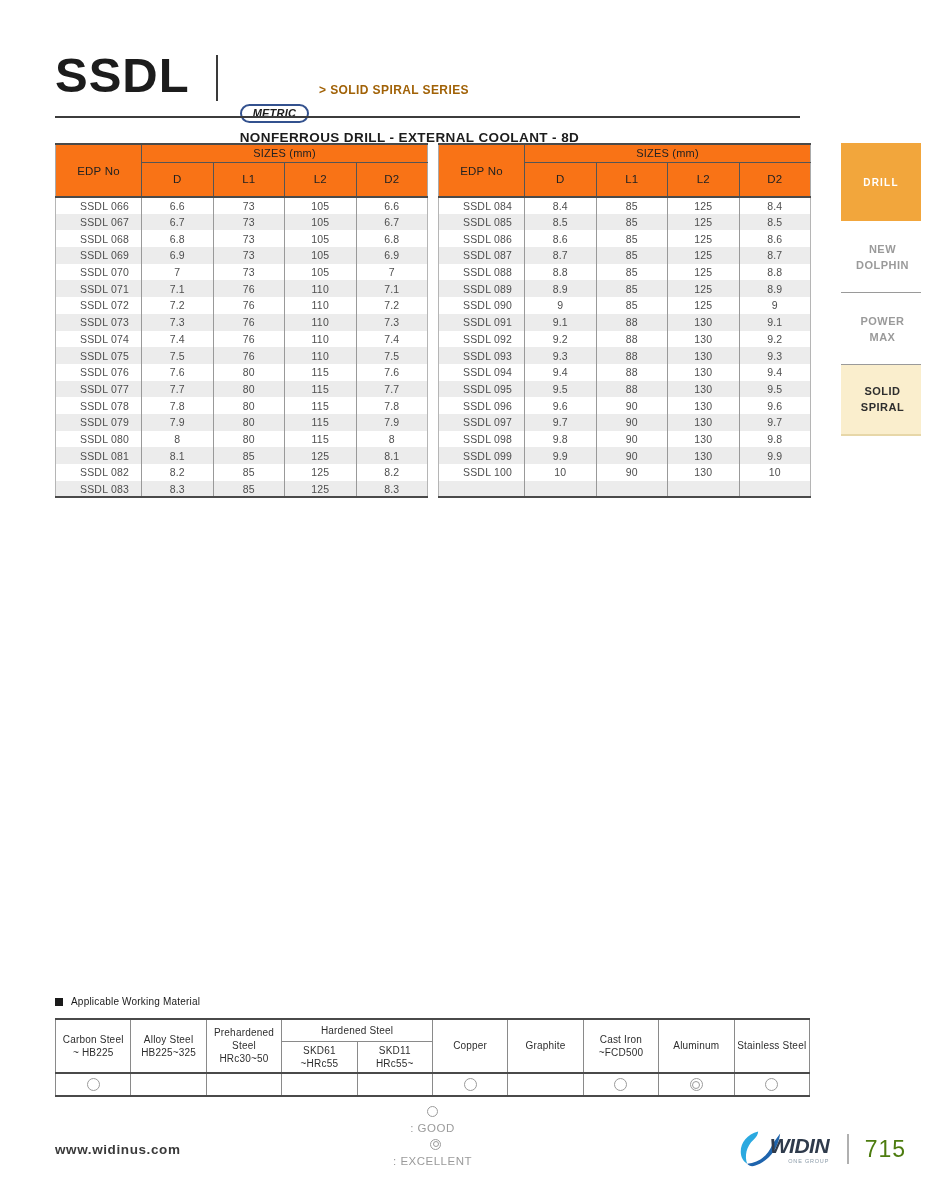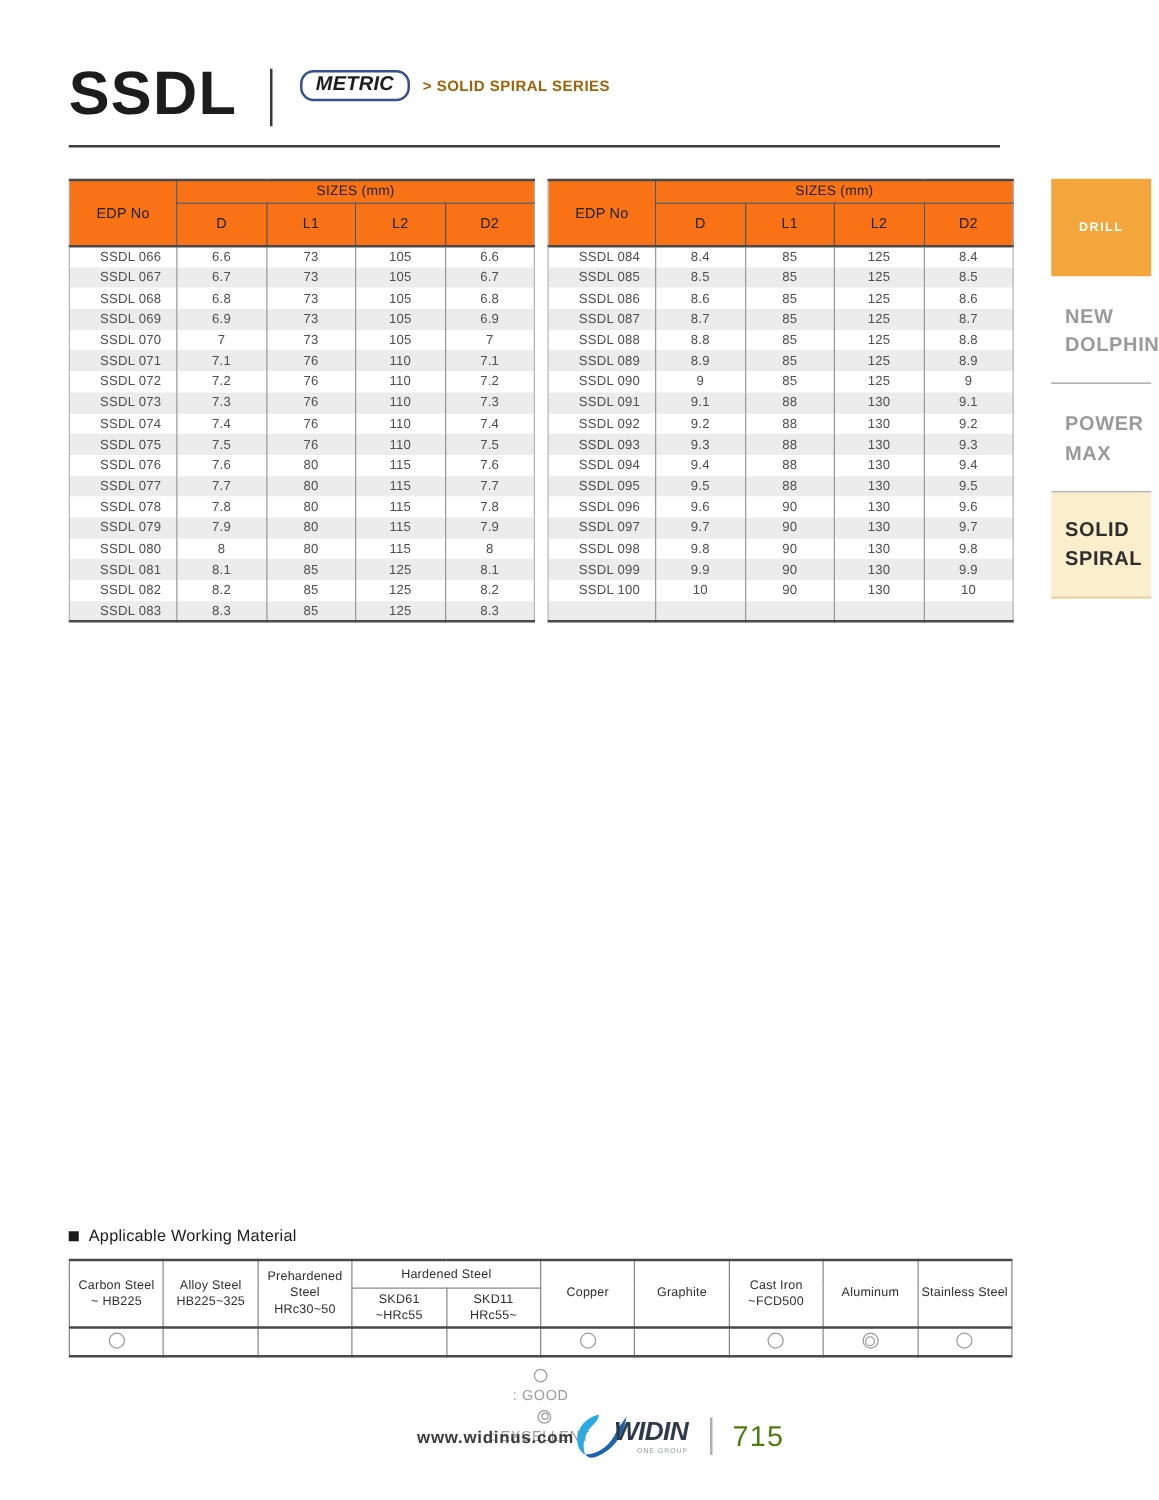--- a/index.html
+++ b/index.html
@@ -18,21 +18,21 @@
   }
 
   
   .header{position:absolute;top:50px;left:55px;display:flex;align-items:flex-start;gap:10px;}
   .title-code{font-size:49px;font-weight:bold;color:#1c1c1c;line-height:1.05;letter-spacing:1px;}
   .header-divider{width:2px;height:46px;background:#3a3a3a;margin:5px 12px 0 16px;}
   .header-text{padding-top:6px;}
   .header-line1{display:flex;align-items:center;gap:10px;}
   .metric-badge{
     border:2px solid #33518E;border-radius:11px;padding:1px 11px 2px;
-    font-size:16px;font-style:italic;font-weight:bold;color:#1c1c1c;
+    font-size:11px;font-style:italic;font-weight:bold;color:#1c1c1c;margin-top:48px;
   }
   .series-text{font-size:12px;font-weight:bold;color:#a16207;letter-spacing:0.4px;}
   .subtitle-text{font-size:13.5px;font-weight:bold;color:#1c1c1c;margin-top:7px;letter-spacing:0.4px;}
   .header-rule{position:absolute;top:116px;left:55px;width:745px;height:2px;background:#3c3c3c;}
 
   
   .tables-wrap{position:absolute;top:143px;left:55px;width:753px;display:flex;gap:10px;}
   table.size-table{border-collapse:collapse;width:372px;table-layout:fixed;}
   table.size-table col.c-edp{width:86px;}
   table.size-table col.c-num{width:71.5px;}
@@ -56,51 +56,51 @@
 
   
   .sidebar{position:absolute;left:841px;top:143px;width:80px;}
   .drill-tab{
     height:78px;background:var(--accent-orange);color:#fff;
     display:flex;align-items:center;justify-content:center;
     font-size:10px;font-weight:bold;letter-spacing:1.2px;
   }
   .side-item{
     padding:21px 8px 18px 11px;border-bottom:1px solid #9a9a9a;
-    font-size:16px;font-weight:bold;color:#9a9a9a;
-    line-height:1.45;letter-spacing:0.5px;white-space:pre-line;cursor:default;
+    font-size:11px;font-weight:bold;color:#9a9a9a;
+    line-height:1.45;letter-spacing:0.5px;white-space:pre-line;cursor:default;text-align:center;
   }
   .side-item.active{
     background:var(--active-tab-bg);color:#2e2e2e;
     border-bottom:2px solid #e7d7a8;padding-top:19px;
   }
 
   
   .materials{position:absolute;top:981px;left:55px;width:755px;}
-  .section-title{display:flex;align-items:center;font-size:13px;color:#1a1a1a;margin-bottom:11px;}
+  .section-title{display:flex;align-items:center;font-size:10px;color:#1a1a1a;margin-bottom:11px;margin-top:15px;}
   .bullet-square{width:8px;height:8px;background:#1a1a1a;margin-right:8px;display:inline-block;}
   table.mat-table{border-collapse:collapse;width:755px;table-layout:fixed;
     border-top:2px solid #4a4a4a;border-bottom:2px solid #4a4a4a;}
   table.mat-table th{
     font-weight:normal;color:#2e2e2e;font-size:10px;line-height:1.3;
     border:1px solid #8a8a8a;white-space:pre-line;padding:2px 1px;vertical-align:middle;
   }
   table.mat-table thead{border-bottom:2px solid #4a4a4a;}
   table.mat-table tr.mat-h1 th{height:22px;}
   table.mat-table tr.mat-h2 th{height:26px;}
   table.mat-table td{height:23px;text-align:center;border:1px solid #8a8a8a;vertical-align:middle;}
   .mark{display:inline-block;width:13px;height:13px;border:1.5px solid #9b9b9b;border-radius:50%;position:relative;vertical-align:middle;}
   .mark.excellent::after{content:"";position:absolute;left:1.5px;top:1.5px;right:1.5px;bottom:1.5px;border:1.5px solid #9b9b9b;border-radius:50%;}
   .mark.sm{width:11px;height:11px;}
   .mat-legend{display:flex;justify-content:flex-end;align-items:center;gap:5px;
     color:#9b9b9b;font-size:11.5px;margin-top:9px;letter-spacing:0.5px;flex-direction:column;}
   .mat-legend .sep{margin-left:6px;}
 
   
-  .footer{position:absolute;top:1130px;left:55px;width:851px;display:flex;align-items:center;justify-content:center;}
+  .footer{position:absolute;top:1130px;left:55px;width:851px;display:flex;align-items:center;justify-content:space-between;}
   .website{font-size:13.5px;font-weight:bold;color:#3a3a3a;letter-spacing:0.6px;}
   .footer-right{display:flex;align-items:center;}
   .logo-group{display:flex;align-items:center;}
   .logo-icon{width:44px;height:38px;}
   .brand-block{display:flex;flex-direction:column;align-items:flex-end;margin-left:-12px;}
   .brand-name{font-size:21px;font-weight:bold;font-style:italic;color:#2f3b4c;letter-spacing:-0.5px;line-height:1;}
   .brand-sub{font-size:5.5px;color:#8a9aa8;letter-spacing:0.8px;margin-top:2px;}
   .footer-divider{width:1.5px;height:30px;background:#b0b0b0;margin:0 16px 0 18px;}
   .page-number{font-size:23px;color:#4d7c0f;letter-spacing:1px;}
 </style>
@@ -108,20 +108,21 @@
 <body>
 
 <div class="header">
   <div class="title-code">SSDL</div>
   <div class="header-divider"></div>
   <div class="header-text">
     <div class="header-line1">
       <span class="metric-badge">METRIC</span>
       <span class="series-text">&gt; SOLID SPIRAL SERIES</span>
     </div>
+    <div class="subtitle-text">NONFERROUS DRILL - EXTERNAL COOLANT - 8D</div>
   </div>
 </div>
 <div class="header-rule"></div>
 
 <div class="tables-wrap">
 
   <table class="size-table">
     <colgroup>
         <col class="c-edp">
         <col class="c-num">

